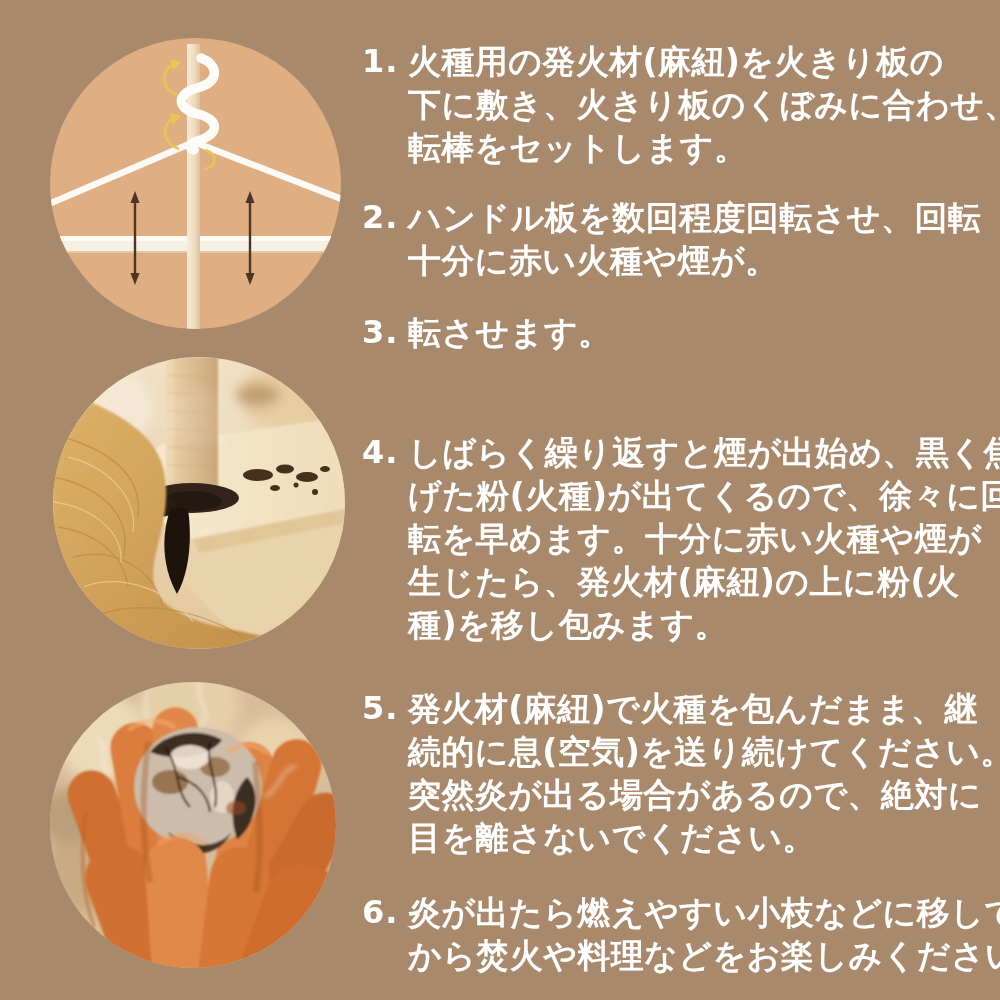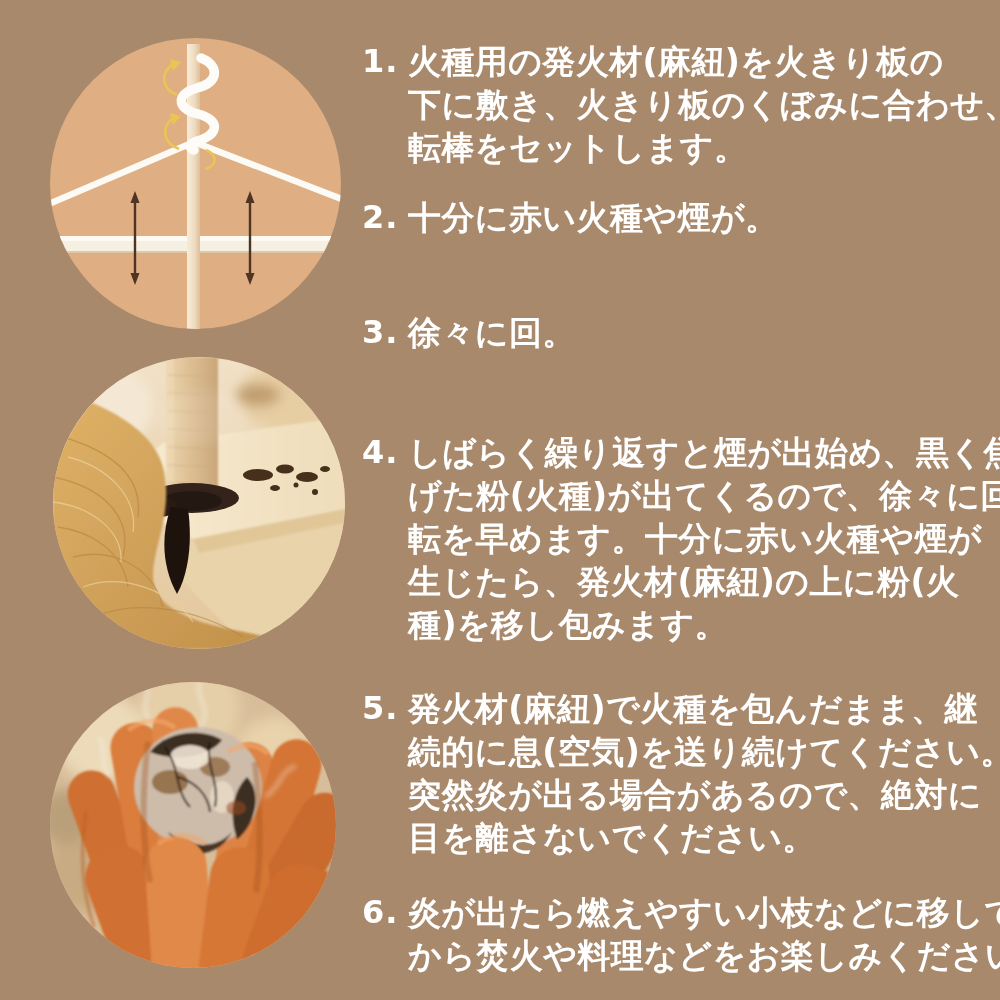--- a/index.html
+++ b/index.html
@@ -287,27 +287,28 @@
       <span class="num">1.</span>
       <span class="txt">
           <div>火種用の発火材(麻紐)を火きり板の</div>
           <div>下に敷き、火きり板のくぼみに合わせ、回</div>
           <div>転棒をセットします。</div>
         </span>
     </li>
     <li class="step" id="step2">
       <span class="num">2.</span>
       <span class="txt">
+          <div>ハンドル板を数回程度回転させ、回転</div>
           <div>十分に赤い火種や煙が。</div>
         </span>
     </li>
     <li class="step" id="step3">
       <span class="num">3.</span>
       <span class="txt">
-          <div>徐々に回。</div>
+          <div>転させます。</div>
         </span>
     </li>
     <li class="step" id="step4">
       <span class="num">4.</span>
       <span class="txt">
           <div>しばらく繰り返すと煙が出始め、黒く焦</div>
           <div>げた粉(火種)が出てくるので、徐々に回</div>
           <div>転を早めます。十分に赤い火種や煙が</div>
           <div>生じたら、発火材(麻紐)の上に粉(火</div>
           <div>種)を移し包みます。</div>

